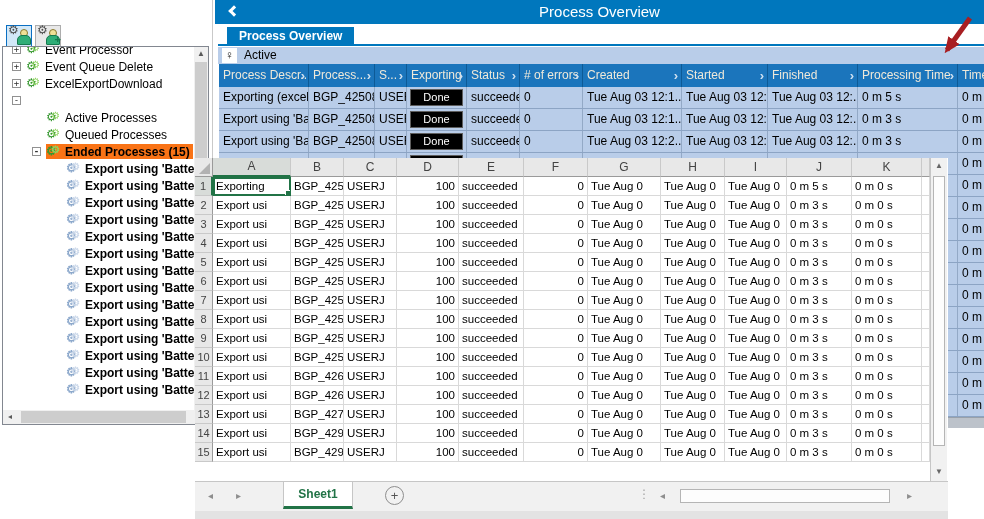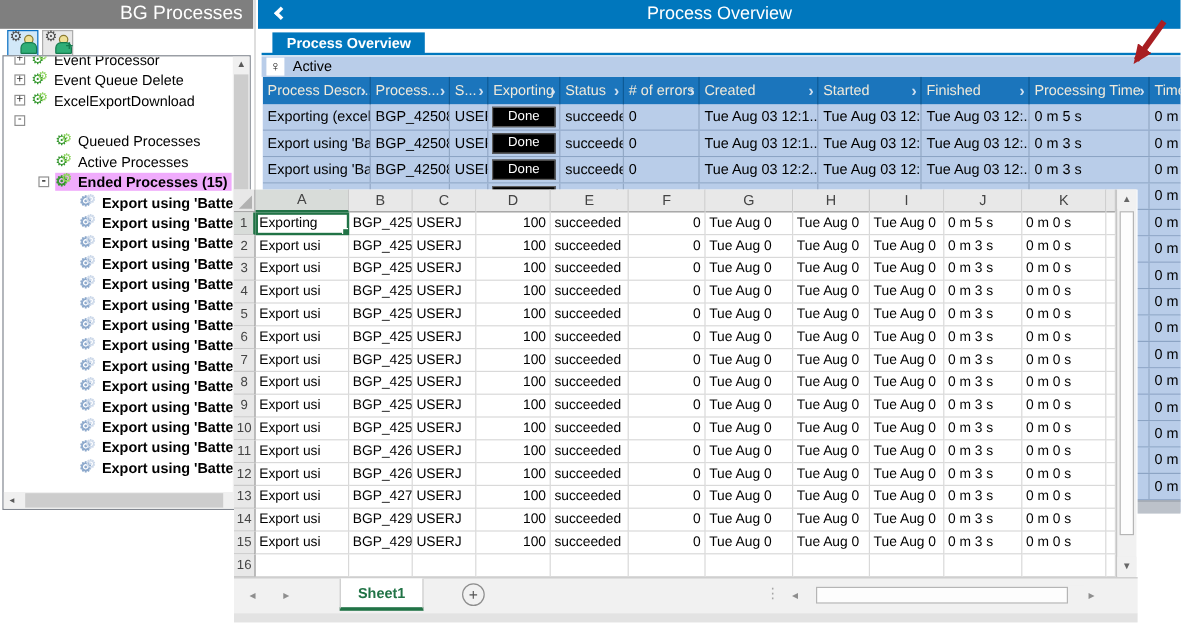--- a/index.html
+++ b/index.html
@@ -19,21 +19,21 @@
   background:#2fae77;border:1px solid #157a4e}
 .tbtn .plus{position:absolute;right:-1px;top:8px;font-size:11px;font-weight:bold;color:#157a4e;line-height:11px}
 
 #tree-box{position:absolute;left:2px;top:46px;width:207px;height:379px;background:#fff;border:1px solid #828790;overflow:hidden}
 #tree{position:absolute;left:1px;top:-6px;right:14px}
 .trow{height:17px;display:flex;align-items:center;font-size:12px;white-space:nowrap;color:#000;overflow:hidden}
 .trow.b{font-weight:bold}
 .exp{flex:0 0 9px;width:9px;height:9px;border:1px solid #919191;background:#fff;font-size:9px;line-height:7px;
   text-align:center;color:#333;margin-right:5px;font-family:"DejaVu Sans Mono",monospace}
 .hl{display:flex;align-items:center;height:15px;padding-right:3px}
-.trow.sel .hl{background:#f0abfc}
+.trow.sel .hl{background:#f97316}
 .ic{flex:0 0 17px;width:17px;position:relative;font-size:12px;height:15px;line-height:15px}
 .ic.g::before{content:"⚙";color:#35972f;position:absolute;left:0;top:0}
 .ic.g::after{content:"⚙";color:#8ed35f;position:absolute;left:5px;top:-2px;font-size:10px}
 .ic.bl::before{content:"⚙";color:#8da9cc;position:absolute;left:0;top:0}
 .ic.bl::after{content:"⚙";color:#cdd9ea;position:absolute;left:5px;top:-2px;font-size:10px}
 .lbl{padding-left:2px}
 
 
 #tree-vscroll{position:absolute;right:0;top:0;width:14px;height:364px;background:#f0f0f0}
 #tree-vscroll .arr{position:absolute;left:0;top:0;width:14px;height:14px;font-size:8px;color:#5a5a5a;text-align:center;line-height:14px}
@@ -107,21 +107,20 @@
 #ss-hscroll-right{left:712px}
 #ss-hscroll-track{position:absolute;left:483px;top:6px;width:226px;height:16px;background:#f1f1f1}
 #ss-hscroll-thumb{position:absolute;left:485px;top:7px;width:210px;height:14px;background:#fdfdfd;border:1px solid #b5b5b5}
 #ss-status{position:absolute;left:0;top:353px;width:753px;height:8px;background:#e3e3e3}
 </style>
 </head>
 <body>
 
 <div id="app">
 
-  <div id="lp-title">BG Processes</div>
   <button class="tbtn active" style="left:6px">
     <span class="g1">⚙</span>
     <span class="pers"></span>
   </button>
   <button class="tbtn" style="left:35px">
     <span class="g1">⚙</span>
     <span class="pers"></span>
     <span class="plus">+</span>
   </button>
 
@@ -148,28 +147,28 @@
             <span class="lbl">ExcelExportDownload</span>
           </span>
         </div>
         <div class="trow" style="padding-left: 8px;">
           <span class="exp">-</span>
         </div>
         <div class="trow" style="padding-left: 28px;">
           <span style="flex: 0 0 14px; width: 14px;"></span>
           <span class="hl">
             <span class="ic g"></span>
+            <span class="lbl">Active Processes</span>
+          </span>
+        </div>
+        <div class="trow" style="padding-left: 28px;">
+          <span style="flex: 0 0 14px; width: 14px;"></span>
+          <span class="hl">
+            <span class="ic g"></span>
             <span class="lbl">Queued Processes</span>
-          </span>
-        </div>
-        <div class="trow" style="padding-left: 28px;">
-          <span style="flex: 0 0 14px; width: 14px;"></span>
-          <span class="hl">
-            <span class="ic g"></span>
-            <span class="lbl">Active Processes</span>
           </span>
         </div>
         <div class="trow b sel" style="padding-left: 28px;">
           <span class="exp">-</span>
           <span class="hl">
             <span class="ic g"></span>
             <span class="lbl">Ended Processes (15)</span>
           </span>
         </div>
         <div class="trow b" style="padding-left: 48px;">
@@ -783,35 +782,20 @@
           <div class="sscell num" style="width: 62px;">100</div>
           <div class="sscell" style="width: 65px;">succeeded</div>
           <div class="sscell num" style="width: 64px;">0</div>
           <div class="sscell" style="width: 73px;">Tue Aug 0</div>
           <div class="sscell" style="width: 64px;">Tue Aug 0</div>
           <div class="sscell" style="width: 62px;">Tue Aug 0</div>
           <div class="sscell" style="width: 65px;">0 m 3 s</div>
           <div class="sscell" style="width: 70px;">0 m 0 s</div>
           <div class="sscell" style="width: 8px;"></div>
         </div>
-        <div class="ssrow">
-          <div class="rhead">16</div>
-          <div class="sscell" style="width: 78px;"></div>
-          <div class="sscell" style="width: 53px;"></div>
-          <div class="sscell" style="width: 53px;"></div>
-          <div class="sscell num" style="width: 62px;"></div>
-          <div class="sscell" style="width: 65px;"></div>
-          <div class="sscell num" style="width: 64px;"></div>
-          <div class="sscell" style="width: 73px;"></div>
-          <div class="sscell" style="width: 64px;"></div>
-          <div class="sscell" style="width: 62px;"></div>
-          <div class="sscell" style="width: 65px;"></div>
-          <div class="sscell" style="width: 70px;"></div>
-          <div class="sscell" style="width: 8px;"></div>
-        </div>
       </div>
     <div id="ss-vscroll">
       <div class="abox" style="top:0">▲</div>
       <div class="thumb"></div>
       <div class="abox" style="top:306px">▼</div>
     </div>
     <div id="ss-tabbar">
       <span class="nav" style="left:13px">◂</span>
       <span class="nav" style="left:41px">▸</span>
       <div id="sheet-tab">Sheet1</div>

